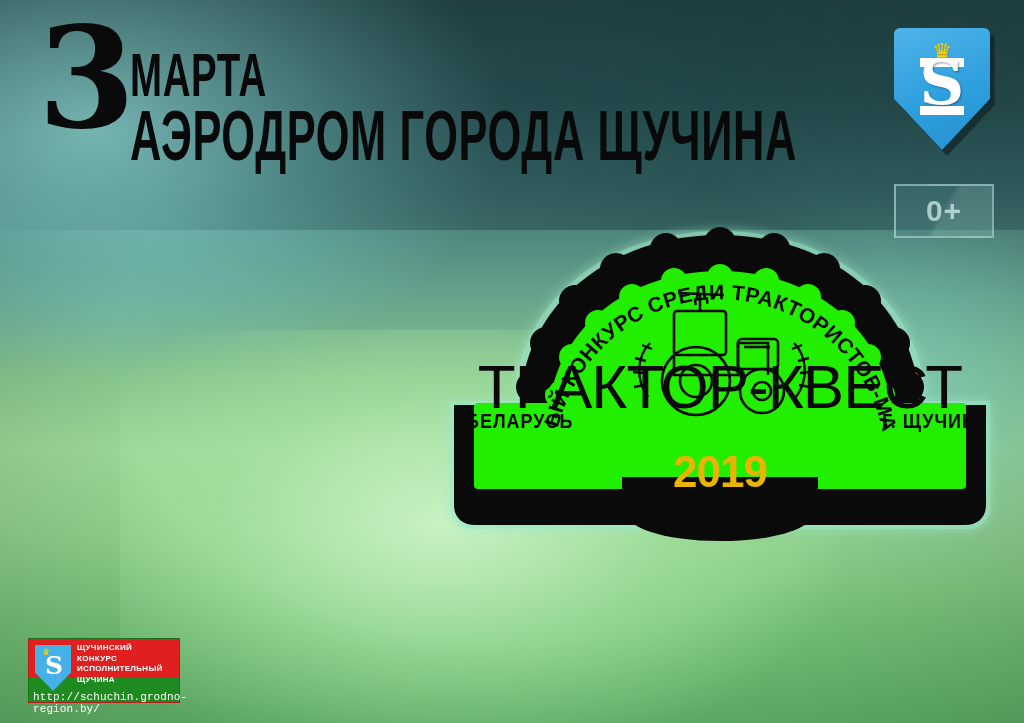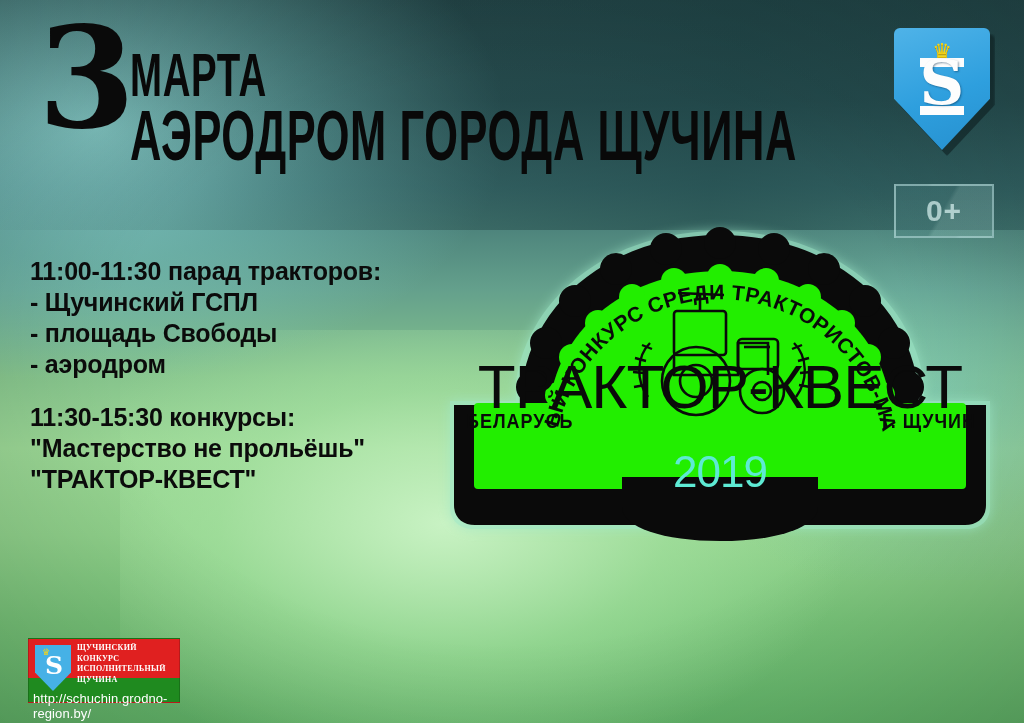--- a/index.html
+++ b/index.html
@@ -76,39 +76,39 @@
   .logo-outline{position:absolute;left:0;top:0;width:564px;height:330px;}
   .logo-txt-wrap{position:absolute;left:0;top:0;width:564px;height:330px;pointer-events:none;}
   .logo-main{position:absolute;left:50%;top:136px;transform:translateX(-50%);
     font-size:62px;font-weight:400;color:#0a0a0a;white-space:nowrap;
     font-family:"Liberation Sans",sans-serif;letter-spacing:-1px;}
   .logo-belarus{position:absolute;left:28px;top:196px;font-size:18px;font-weight:700;color:#0a0a0a;
     letter-spacing:1px;transform:scaleY(1.1);}
   .logo-city{position:absolute;right:26px;top:196px;font-size:18px;font-weight:700;color:#0a0a0a;
     letter-spacing:1px;transform:scaleY(1.1);}
   .logo-year{position:absolute;left:50%;top:232px;transform:translateX(-50%);
-    font-size:44px;font-weight:400;color:#5eead4;font-family:"Liberation Sans",sans-serif;
+    font-size:44px;font-weight:700;color:#eab308;font-family:"Liberation Sans",sans-serif;
     letter-spacing:-1px;}
 
   
   .sponsors{position:absolute;left:0;top:618px;width:1024px;height:105px;}
   .sp{position:absolute;top:0;}
 
   .sp-rik{left:28px;top:20px;width:150px;height:63px;
     background:linear-gradient(180deg,#e02020 0%,#e02020 62%,#1f8a1f 62%,#1f8a1f 100%);
     border:1px solid rgba(0,0,0,.18);display:block;}
   .rik-shield{position:absolute;left:6px;top:6px;width:36px;height:46px;background:#46b1e6;
     clip-path:polygon(0% 0%,100% 0%,100% 60%,50% 100%,0% 60%);}
   .rik-crown{position:absolute;left:13px;top:9px;font-size:9px;color:#f5d417;line-height:1;}
   .rik-s{position:absolute;left:16px;top:14px;font-family:"DejaVu Serif",serif;font-size:25px;
     font-weight:700;color:#fff;line-height:1;}
   .rik-lines{position:absolute;left:48px;top:4px;}
   .rik-line{font-size:8px;font-weight:700;color:#fff;line-height:10.5px;letter-spacing:.3px;
-    font-family:Liberation Serif, serif;}
-  .rik-url{position:absolute;left:4px;top:52px;font-size:13px;color:#fff;font-family:Liberation Sans, sans-serif;
+    font-family:Liberation Sans, sans-serif;}
+  .rik-url{position:absolute;left:4px;top:52px;font-size:11px;color:#fff;font-family:Liberation Mono, monospace;
     letter-spacing:.1px;}
 </style>
 </head>
 <body>
 
 <div class="poster">
 
   <div class="bg-base"></div>
   <div class="bg-glow-left"></div>
   <div class="bg-glow-bottom"></div>
@@ -130,33 +130,20 @@
     <div class="coa-crown">♛</div>
     <div class="coa-cross cc-top"></div>
     <div class="coa-cross cc-bot"></div>
     <div class="coa-s">S</div>
   </div>
 
   <div class="age">
     <span class="age-txt">0+</span>
   </div>
 
-  <div class="schedule">
-    <div class="sch-block">
-      <div class="sch-line">11:00-11:30 парад тракторов:</div>
-      <div class="sch-line">- Щучинский ГСПЛ</div>
-      <div class="sch-line">- площадь Свободы</div>
-      <div class="sch-line">- аэродром</div>
-    </div>
-    <div class="sch-block">
-      <div class="sch-line">11:30-15:30 конкурсы:</div>
-      <div class="sch-line">"Мастерство не прольёшь"</div>
-      <div class="sch-line">"ТРАКТОР-КВЕСТ"</div>
-    </div>
-  </div>
 
   <div class="logo">
     <svg class="logo-outline" viewBox="0 0 564 330">
       <defs>
         <path id="arcpath" d="M 120 214 A 166 166 0 0 1 444 214"></path>
         <filter id="glow" x="-20%" y="-20%" width="140%" height="140%">
           <feGaussianBlur stdDeviation="6" result="b"></feGaussianBlur>
           <feMerge>
               <feMergeNode in="b"></feMergeNode>
               <feMergeNode in="SourceGraphic"></feMergeNode>

